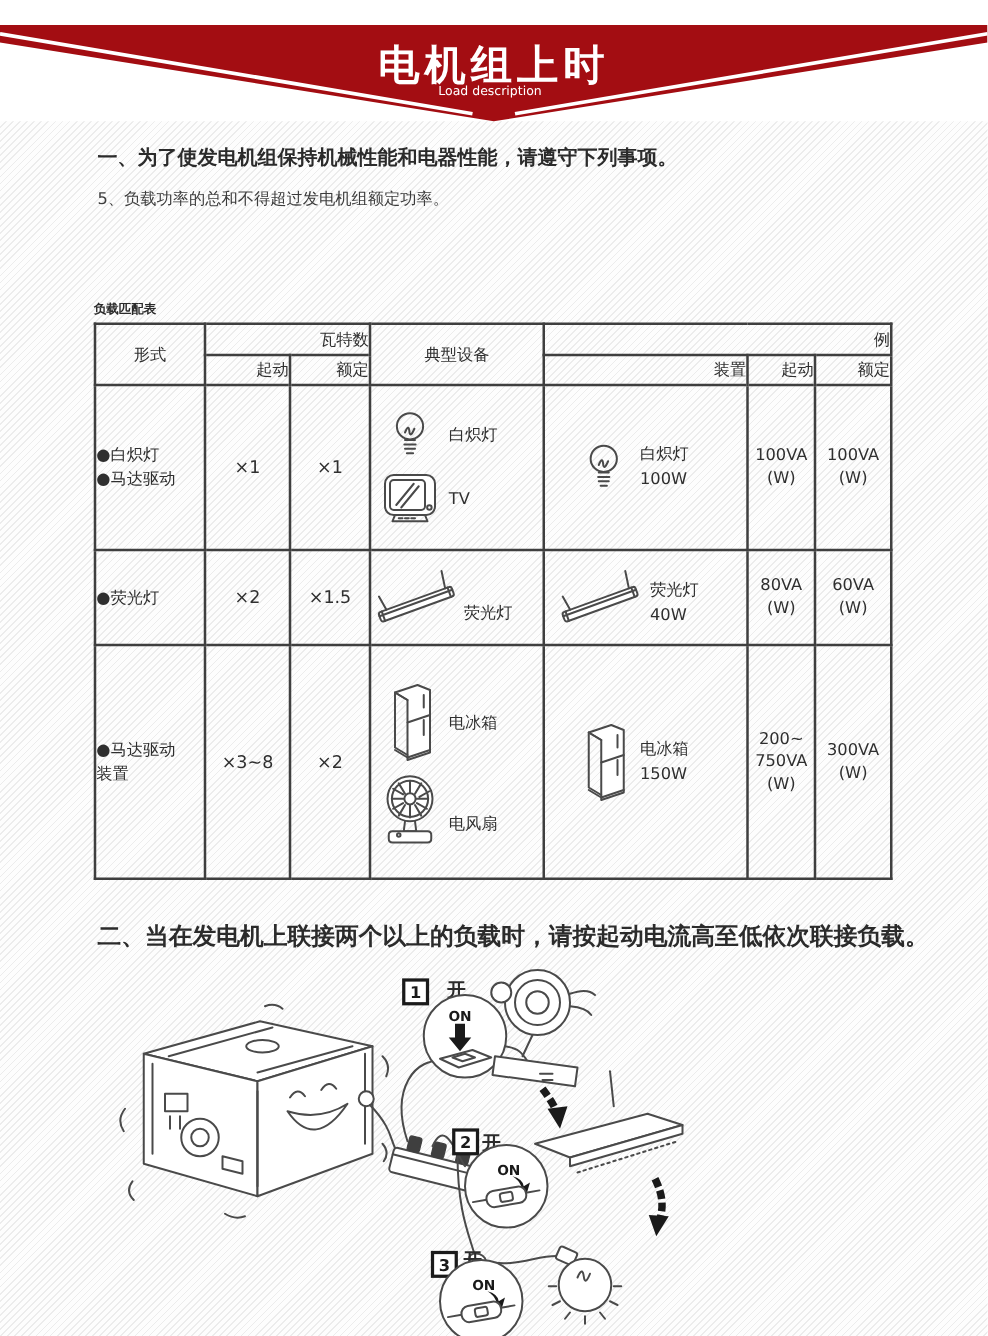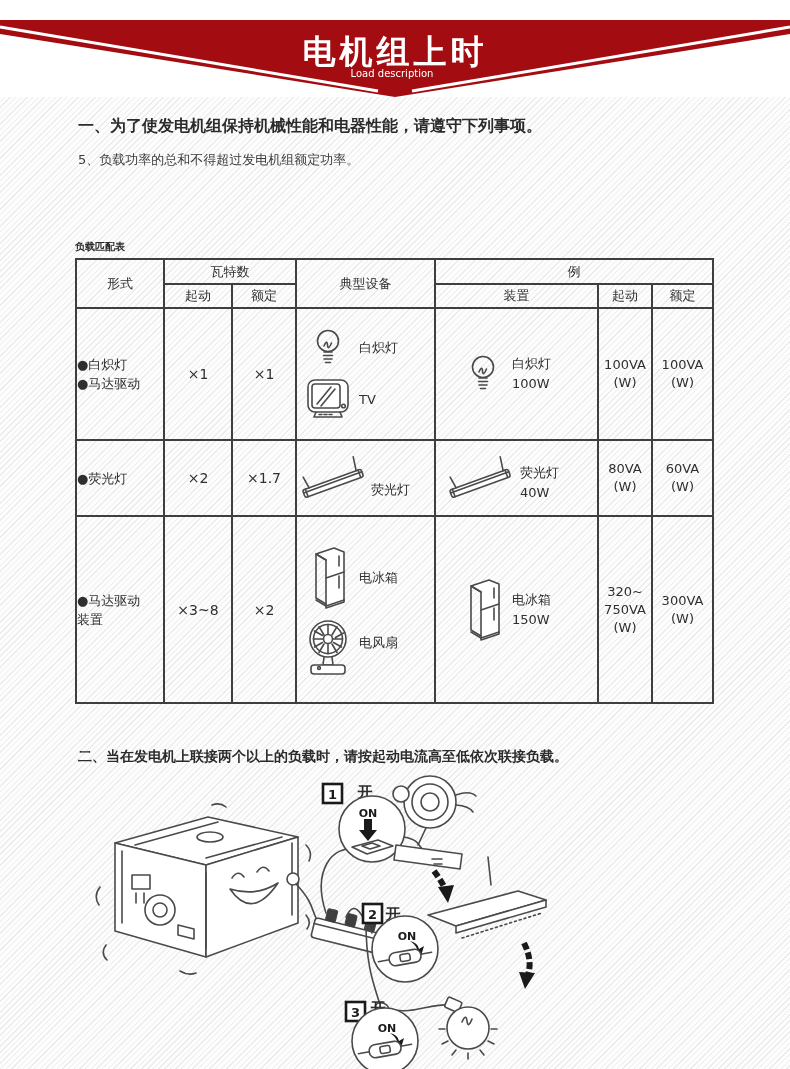--- a/index.html
+++ b/index.html
@@ -37,34 +37,34 @@
   table.load{
     position:absolute;left:75px;top:258px;border-collapse:collapse;
     table-layout:fixed;width:637px;background:transparent;
   }
   table.load th,table.load td{
     border:2px solid #3f3f3f;font-weight:normal;
     font-size:13px;color:#2f2f2f;text-align:center;vertical-align:middle;
     padding:0;
   }
   table.load .thin-l{border-left-width:1px;}
-  table.load .thin-b{border-bottom-width:1px;}
+  table.load .thin-b{border-bottom-width:1px;text-align:right;}
   table.load .form-cell{text-align:left;padding-left:0;font-size:13px;line-height:19px;}
   table.load .mult{font-size:14px;}
   .dev-list{display:flex;flex-direction:column;justify-content:center;gap:10px;height:100%;}
   .dev-entry{display:flex;align-items:center;}
   .dev-entry .ic{width:62px;display:flex;justify-content:center;}
   .dev-entry .lbl{font-size:13px;color:#2f2f2f;text-align:left;}
   .ex-entry{display:flex;align-items:center;justify-content:flex-start;padding-left:18px;}
   .ex-entry .ic{width:58px;display:flex;justify-content:center;}
   .ex-entry .lbl{font-size:13px;text-align:left;line-height:20px;}
   .va{font-size:12.5px;line-height:18px;}
   .sec2-heading{
     position:absolute;left:78px;top:736px;width:680px;
-    font-size:14px;font-weight:bold;color:#2b2b2b;margin-top:12px;
+    font-size:19px;font-weight:bold;color:#2b2b2b;
   }
   .illus{position:absolute;left:60px;top:775px;}
   svg{display:block;}
   .lineart{stroke:#4a4a4a;fill:none;stroke-width:1.6;stroke-linecap:round;stroke-linejoin:round;}
   .lineart-f{stroke:#4a4a4a;fill:#ffffff;stroke-width:1.6;stroke-linejoin:round;}
 </style>
 </head>
 <body>
 
 <div class="hatch"></div>
@@ -168,21 +168,21 @@
       <div>100VA</div>
       <div>(W)</div>
     </td>
   </tr>
 
   <tr style="height:76px">
     <td class="form-cell">
       <div>●荧光灯</div>
     </td>
     <td class="mult">×2</td>
-    <td class="mult thin-l">×1.7</td>
+    <td class="mult thin-l">×1.5</td>
     <td>
       <div class="dev-list">
         <div class="dev-entry" style="align-items:flex-end;">
           <span class="ic" style="width:74px">
             <svg width="74" height="50" viewBox="0 0 74 50">
               <g transform="rotate(-20 37 30)">
                 <rect class="lineart-f" x="5" y="26" width="62" height="8" rx="2"></rect>
                 <path class="lineart" d="M5,29 h62 M8,26 v8 M64,26 v8"></path>
                 <path class="lineart" d="M12,26 l-2,-12 M62,26 l2,-14"></path>
               </g>
@@ -233,21 +233,21 @@
             <svg width="40" height="68" viewBox="0 0 40 68">
               <path class="lineart-f" d="M8,10 L26,4 L36,8 L36,58 L18,64 L18,16 Z"></path>
               <path class="lineart" d="M8,10 L18,16 M8,10 L8,54 L18,60"></path>
               <path class="lineart" d="M18,34 L36,28"></path>
               <path class="lineart" d="M31,12 v10 M31,32 v12"></path>
               <path class="lineart" d="M8,56 l10,6 18,-6"></path>
             </svg>
           </span>
           <span class="lbl">电冰箱</span>
         </div>
-        <div class="dev-entry" style="align-items:center;">
+        <div class="dev-entry" style="align-items:flex-end;">
           <span class="ic">
             <svg width="52" height="58" viewBox="0 0 52 58">
               <circle class="lineart-f" cx="26" cy="21" r="18"></circle>
               <circle class="lineart" cx="26" cy="21" r="14.5"></circle>
               <g class="lineart" stroke-width="1.1">
                 <path d="M26,6.5 V16 M35,8.7 L30,17 M41.5,15 L33.5,19.5 M40.5,21 L31,21 M39.5,29 L31.5,24.5 M35,34.5 L30,26 M26,36 V26 M17,34.5 L22,26 M12.5,29 L20.5,24.5 M11.5,21 L21,21 M12.5,13 L20.5,17.5 M17,8.7 L22,17"></path>
               </g>
               <circle class="lineart-f" cx="26" cy="21" r="4.5"></circle>
               <path class="lineart" d="M22,39 l-1,8 h10 l-1,-8"></path>
               <path class="lineart-f" d="M12,47 h28 q3,0 3,3 v3 q0,3 -3,3 h-28 q-3,0 -3,-3 v-3 q0,-3 3,-3 Z"></path>
@@ -269,21 +269,21 @@
             <path class="lineart" d="M8,56 l10,6 18,-6"></path>
           </svg>
         </span>
         <span class="lbl">
           <div>电冰箱</div>
           <div>150W</div>
         </span>
       </div>
     </td>
     <td class="va">
-      <div>320~</div>
+      <div>200~</div>
       <div>750VA</div>
       <div>(W)</div>
     </td>
     <td class="va thin-l">
       <div>300VA</div>
       <div>(W)</div>
     </td>
   </tr>
 </tbody>
   </table>

